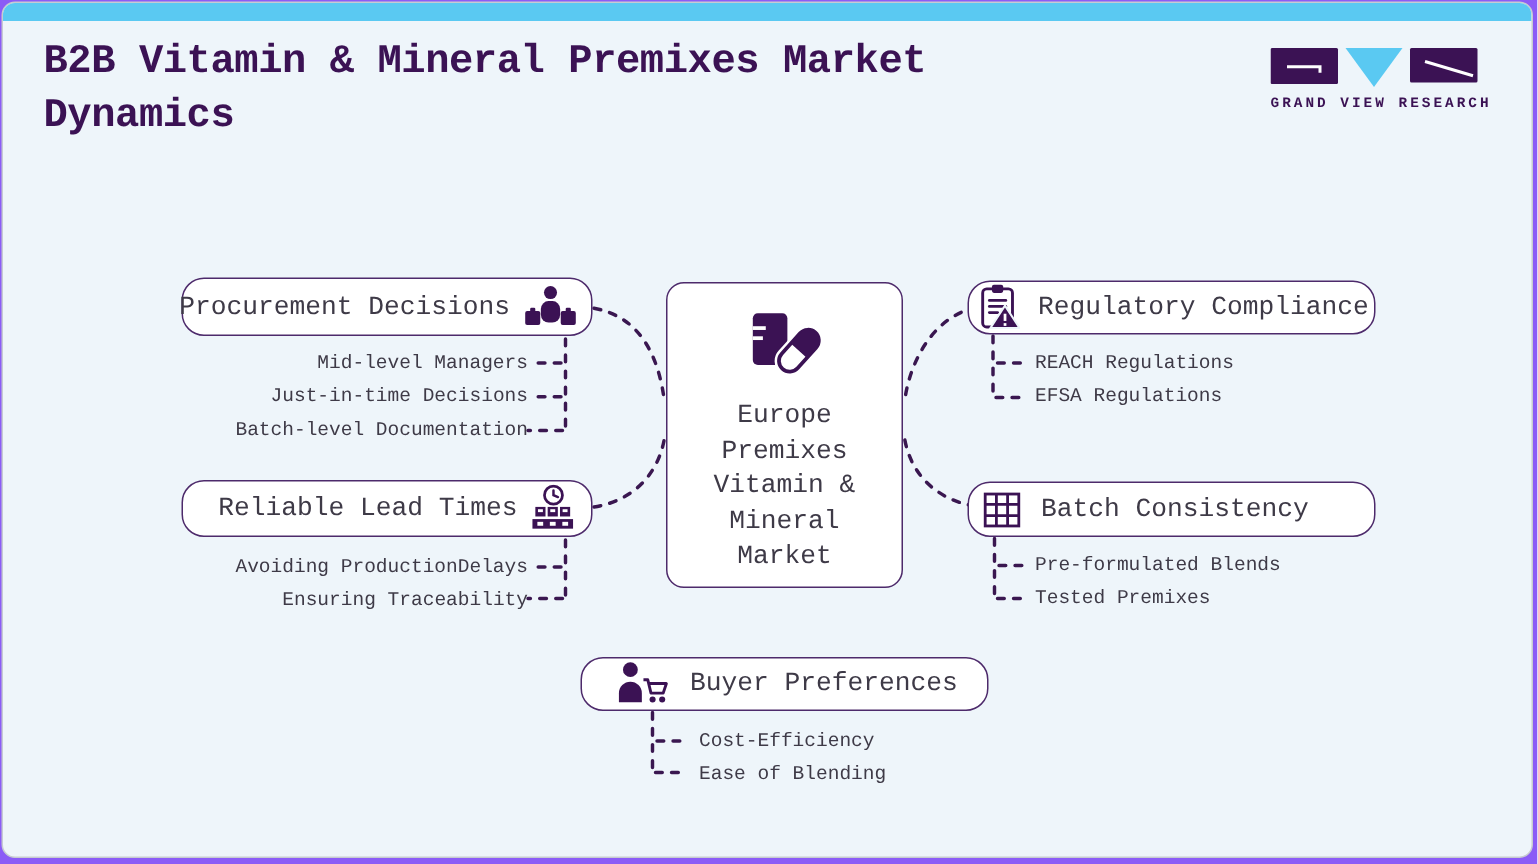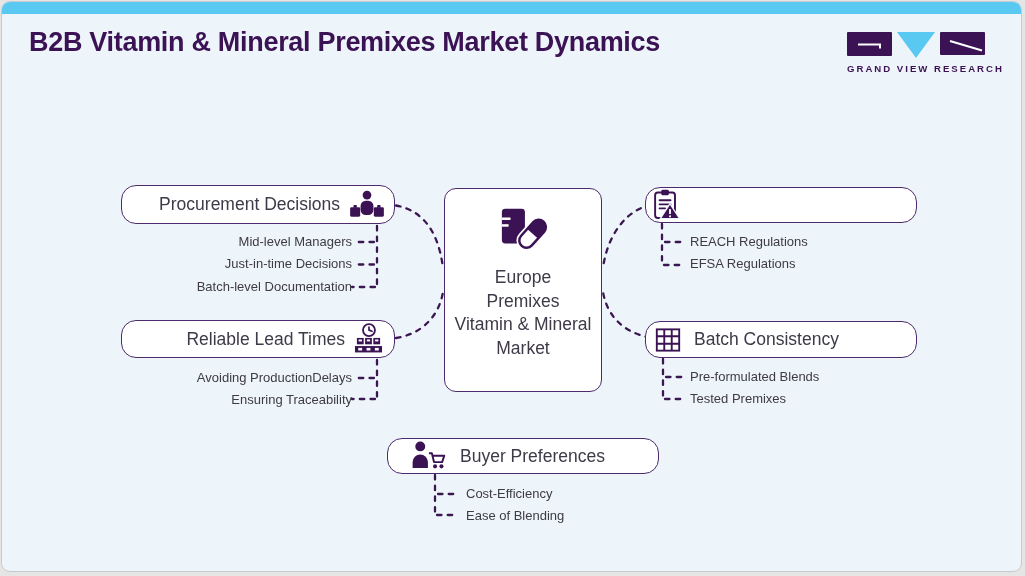--- a/index.html
+++ b/index.html
@@ -1,19 +1,19 @@
 <!DOCTYPE html>
 <html><head>
 <meta charset="utf-8">
 <style>
   html,body{margin:0;padding:0;background:#ffffff;}
   *{box-sizing:border-box;}
   .stage{
-    position:relative;width:1025px;height:576px;background:#e5e5e5;
-    font-family:Liberation Sans, sans-serif;overflow:hidden;
+    position:relative;width:1025px;height:576px;background:#8b5cf6;
+    font-family:Liberation Mono, monospace;overflow:hidden;
   }
   .card{
     position:absolute;top:1px;left:1px;width:1021px;height:571px;
     background:#eef5fa;border:1.5px solid #c7cbd1;border-radius:9px;overflow:hidden;
   }
   .topbar{
     position:absolute;top:0;left:0;right:0;height:12px;background:#5ac9f2;
   }
   .page-title{
     position:absolute;left:27px;top:22px;width:640px;
@@ -172,20 +172,21 @@
           <g stroke="#3b1254" stroke-width="1.9" stroke-linecap="round" fill="none">
             <path d="M6.8 11.6 H18.2"></path>
             <path d="M6.8 15.8 H18.2"></path>
             <path d="M6.8 20 H12.5"></path>
           </g>
           <path d="M17.6 15.2 L27.6 30.6 H7.6 Z" fill="#3b1254" stroke="#eef5fa" stroke-width="1.4"></path>
           <rect x="16.7" y="20.8" width="1.9" height="5" fill="#ffffff"></rect>
           <rect x="16.7" y="27.3" width="1.9" height="1.9" fill="#ffffff"></rect>
         </svg>
       </span>
+      <span class="lbl">Regulatory Compliance</span>
     </div>
     <div class="subs" id="subs-regulatory">
       <div>REACH Regulations</div>
       <div>EFSA Regulations</div>
     </div>
 
     <div class="node" id="node-batch">
       <span class="icon">
         <svg width="28" height="28" viewBox="0 0 30 30">
           <g fill="none" stroke="#3b1254" stroke-width="2">

